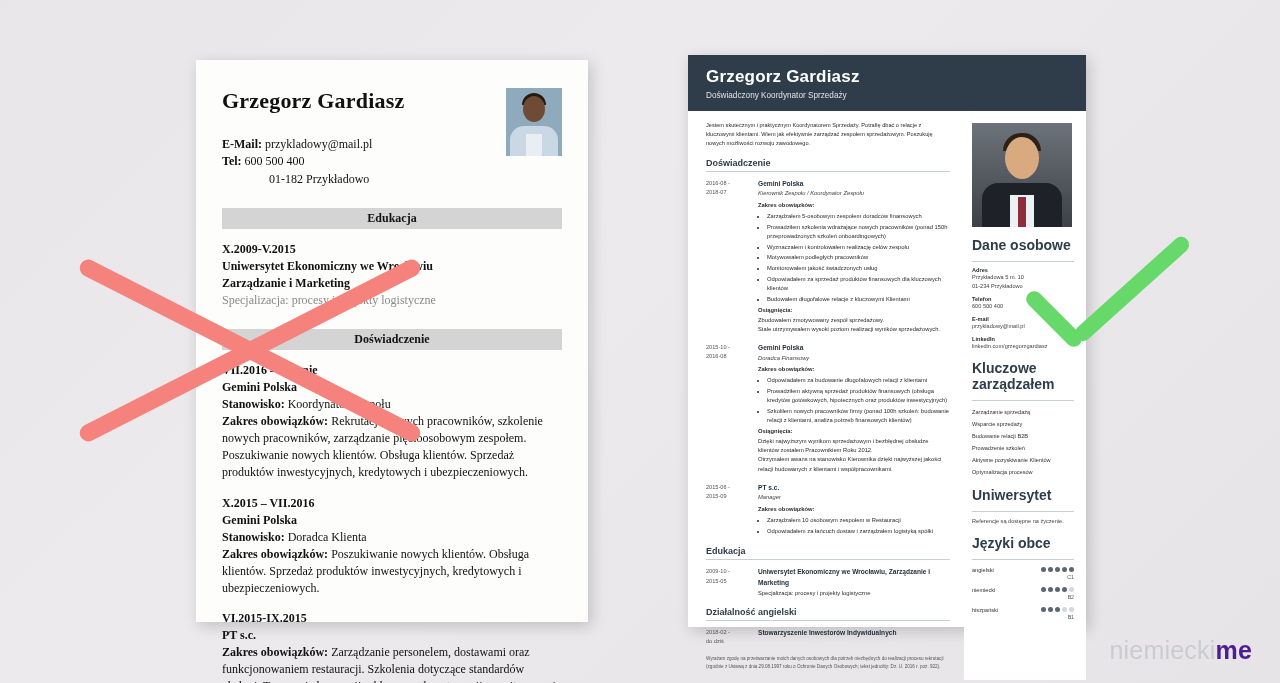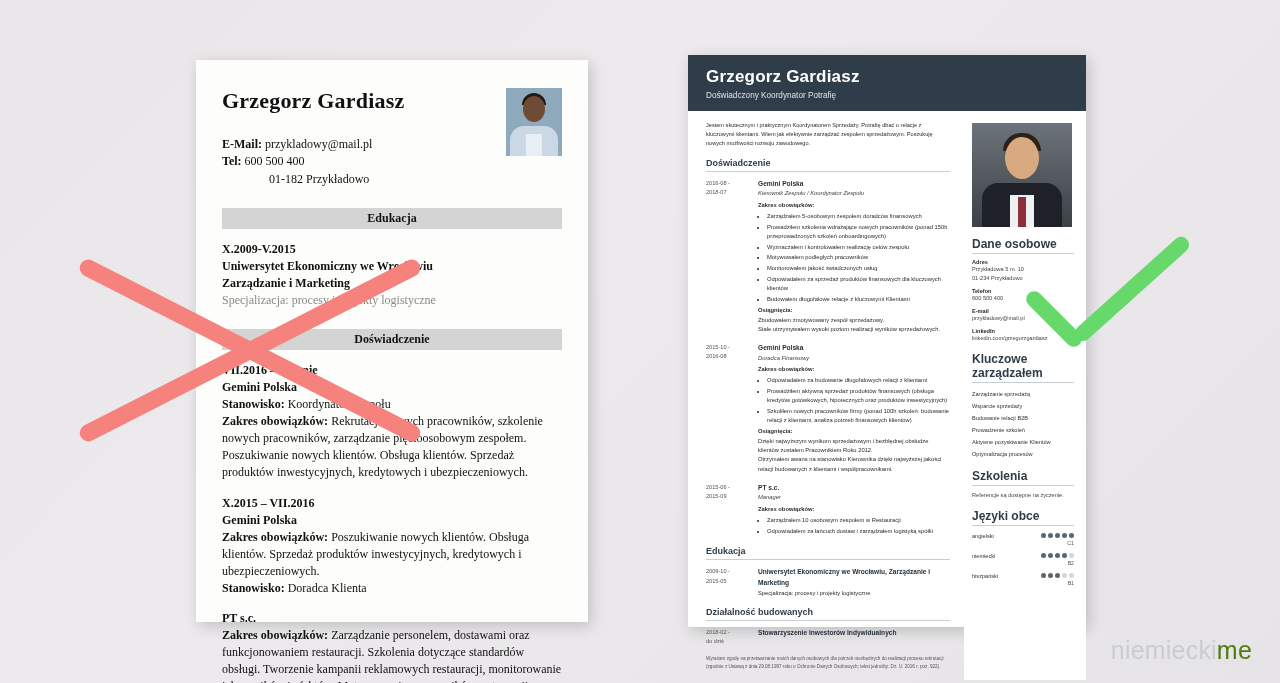--- a/index.html
+++ b/index.html
@@ -124,21 +124,21 @@
     width: 100px; height: 104px; background: #4a4f55;
     margin: 2px 0 10px 0; position: relative; overflow: hidden;
   }
   .r-photo .bg { position:absolute; inset:0; background: linear-gradient(180deg,#6d737a,#3c4146); }
   .r-photo .head { position:absolute; left:33px; top:14px; width:34px; height:42px; border-radius:50%; background:#d9a97f; }
   .r-photo .hair { position:absolute; left:31px; top:10px; width:38px; height:18px; border-radius:18px 18px 0 0; background:#2b2119; }
   .r-photo .suit { position:absolute; left:10px; bottom:0; width:80px; height:44px; border-radius:16px 16px 0 0; background:#1e2228; }
   .r-photo .shirt { position:absolute; left:38px; bottom:0; width:24px; height:32px; background:#eef1f4; transform: rotate(0deg); }
   .r-photo .tie { position:absolute; left:46px; bottom:0; width:8px; height:30px; background:#8d2f3a; }
 
-  .s-title { font-size: 12px; font-weight: bold; color: #2e3d49; border-bottom: 1px solid #c9ced2; padding-bottom: 2px; margin: 9px 0 5px 0; }
+  .s-title { font-size: 14px; font-weight: bold; color: #2e3d49; border-bottom: 1px solid #c9ced2; padding-bottom: 8px; margin: 9px 0 5px 0; }
   .s-lab { font-size: 5.6px; font-weight: bold; margin-top: 5px; }
   .s-val { font-size: 5.6px; color: #444; line-height: 1.6; }
   .s-list { font-size: 5.6px; line-height: 2.15; color: #333; }
   .lang-row { display: flex; align-items: center; justify-content: space-between; margin-top: 7px; }
   .lang-name { font-size: 5.6px; color: #333; }
   .dots { display: flex; gap: 2px; }
   .dot { width: 5px; height: 5px; border-radius: 50%; background: #d4d7da; }
   .dot.on { background: #5a6670; }
   .lang-lvl { font-size: 5.2px; color: #555; text-align: right; margin-top: 1px; }
 
@@ -147,21 +147,21 @@
   .mark-v span { position: absolute; border-radius: 9px; background: #67d96b; }
   .mark-v .s1 { left: 8px; top: 56px; width: 72px; height: 16px; transform: rotate(45deg); }
   .mark-v .s2 { left: 48px; top: 26px; width: 148px; height: 16px; transform: rotate(-42deg); }
 
   
   .wm {
     position: absolute; right: 28px; bottom: 18px;
     font-size: 25px; color: #c9ccd2; letter-spacing: .2px;
     font-family: "Liberation Sans", sans-serif;
   }
-  .wm .m { color: #4d7c0f; font-weight: normal; }
+  .wm .m { color: #4c1d95; font-weight: bold; }
 </style>
 </head>
 <body>
 
 <div class="cv-left">
   <h1>Grzegorz Gardiasz</h1>
 
   <div class="l-photo">
     <div class="body"></div>
       <div class="shirt"></div>
@@ -189,46 +189,47 @@
   <div class="l-block">
     <div class="b">VII.2016 – obecnie</div>
     <div class="b">Gemini Polska</div>
     <div><b>Stanowisko:</b> <span>Koordynator Zespołu</span></div>
     <div><b>Zakres obowiązków:</b> <span>Rekrutacja nowych pracowników, szkolenie nowych pracowników, zarządzanie pięcioosobowym zespołem. Poszukiwanie nowych klientów. Obsługa klientów. Sprzedaż produktów inwestycyjnych, kredytowych i ubezpieczeniowych.</span></div>
   </div>
 
   <div class="l-block">
     <div class="b">X.2015 – VII.2016</div>
     <div class="b">Gemini Polska</div>
+    <div><b>Stanowisko:</b> <span>Doradca Klienta</span></div>
     <div><b>Zakres obowiązków:</b> <span>Poszukiwanie nowych klientów. Obsługa klientów. Sprzedaż produktów inwestycyjnych, kredytowych i ubezpieczeniowych.</span></div>
-    <div><b>Stanowisko:</b> <span>Doradca Klienta</span></div>
   </div>
 
   <div class="l-block">
+    <div class="b">VI.2015-IX.2015</div>
     <div class="b">PT s.c.</div>
     <div><b>Zakres obowiązków:</b> <span>Zarządzanie personelem, dostawami oraz funkcjonowaniem restauracji. Szkolenia dotyczące standardów obsługi. Tworzenie kampanii reklamowych restauracji, monitorowanie ich wyników i efektów. Motywowanie pracowników restauracji.</span></div>
     <div><b>Stanowisko:</b> <span>Manager</span></div>
   </div>
 
   <div class="l-block">
     <div class="b">X.2014-V.2015</div>
 
   </div>
 
 </div>
 
 <div class="mark-x">
     <span></span>
     <span></span>
   </div>
 
 <div class="cv-right">
   <div class="r-header">
     <h1>Grzegorz Gardiasz</h1>
-    <div class="sub">Doświadczony Koordynator Potrafię</div>
+    <div class="sub">Doświadczony Koordynator Sprzedaży</div>
   </div>
 
   <div class="r-body">
     <div class="r-main">
       <div class="r-intro">Jestem skutecznym i praktycznym Koordynatorem Sprzedaży. Potrafię dbać o relacje z kluczowymi klientami. Wiem jak efektywnie zarządzać zespołem sprzedażowym. Poszukuję nowych możliwości rozwoju zawodowego.</div>
 
       <div class="r-sec-title">Doświadczenie</div>
 
       <div class="r-row">
         <div class="r-date">
@@ -295,21 +296,21 @@
         <div class="r-date">
           <div>2009-10 -</div>
           <div>2015-05</div>
         </div>
         <div class="r-detail">
           <div class="co">Uniwersytet Ekonomiczny we Wrocławiu, Zarządzanie i Marketing</div>
           <div>Specjalizacja: procesy i projekty logistyczne</div>
         </div>
       </div>
 
-      <div class="r-sec-title">Działalność budowanych</div>
+      <div class="r-sec-title">Działalność angielski</div>
       <div class="r-row">
         <div class="r-date">
           <div>2018-02 -</div>
           <div>do dziś</div>
         </div>
         <div class="r-detail">
           <div class="co">Stowarzyszenie Inwestorów Indywidualnych</div>
         </div>
       </div>
 
@@ -340,21 +341,21 @@
       <div class="s-title">Kluczowe zarządzałem</div>
       <div class="s-list">
         <div>Zarządzanie sprzedażą</div>
         <div>Wsparcie sprzedaży</div>
         <div>Budowanie relacji B2B</div>
         <div>Prowadzenie szkoleń</div>
         <div>Aktywne pozyskiwanie Klientów</div>
         <div>Optymalizacja procesów</div>
       </div>
 
-      <div class="s-title">Szkolenia</div>
+      <div class="s-title">Uniwersytet</div>
       <div class="s-val">Referencje są dostępne na życzenie.</div>
 
       <div class="s-title">Języki obce</div>
 
       <div>
         <div class="lang-row">
           <span class="lang-name">angielski</span>
           <span class="dots">
             <i class="dot on"></i>
               <i class="dot on"></i>

